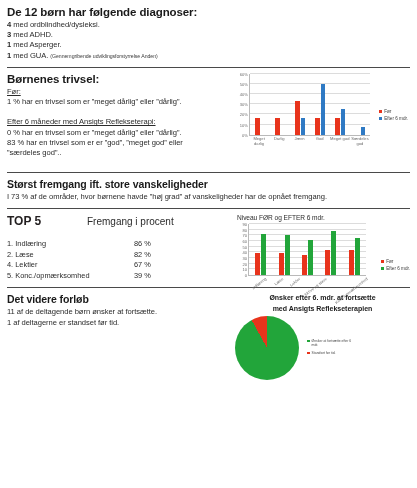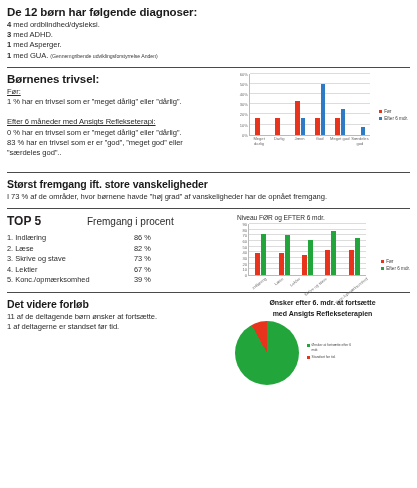--- a/index.html
+++ b/index.html
@@ -117,21 +117,21 @@
   .xlab.rot{
     font-size:4px;
     transform:rotate(-38deg);
     transform-origin:top right;
     text-align:right;
     white-space:nowrap;
     line-height:4.4px;
   }
 
   
-  .top5head{display:flex;align-items:baseline;margin-bottom:5px;}
+  .top5head{display:flex;align-items:baseline;margin-bottom:11px;}
   .top5head .t{font-weight:bold;font-size:12px;width:80px;}
   .top5head .sub{font-size:10px;color:#2b2b2b;}
   .t5row{display:flex;font-size:7.4px;line-height:10.6px;color:#2b2b2b;gap:32px;}
   .t5row .nm{width:95px;}
   .t5row .vl{width:40px;}
 
   
   .pie-wrap{display:flex;align-items:center;margin-top:3px;}
   .pie{
     width:64px;height:64px;border-radius:50%;
@@ -264,24 +264,20 @@
       </div>
       <div class="t5row">
           <div class="nm">1. Indlæring</div>
           <div class="vl">86 %</div>
         </div>
       <div class="t5row">
           <div class="nm">2. Læse</div>
           <div class="vl">82 %</div>
         </div>
       <div class="t5row">
-          <div class="nm">3. Skrive og stave</div>
-          <div class="vl">73 %</div>
-        </div>
-      <div class="t5row">
           <div class="nm">4. Lektier</div>
           <div class="vl">67 %</div>
         </div>
       <div class="t5row">
           <div class="nm">5. Konc./opmærksomhed</div>
           <div class="vl">39 %</div>
         </div>
     </div>
     <div class="col-right right-pad">
       <div class="chart-title">Niveau FØR og EFTER 6 mdr.</div>

